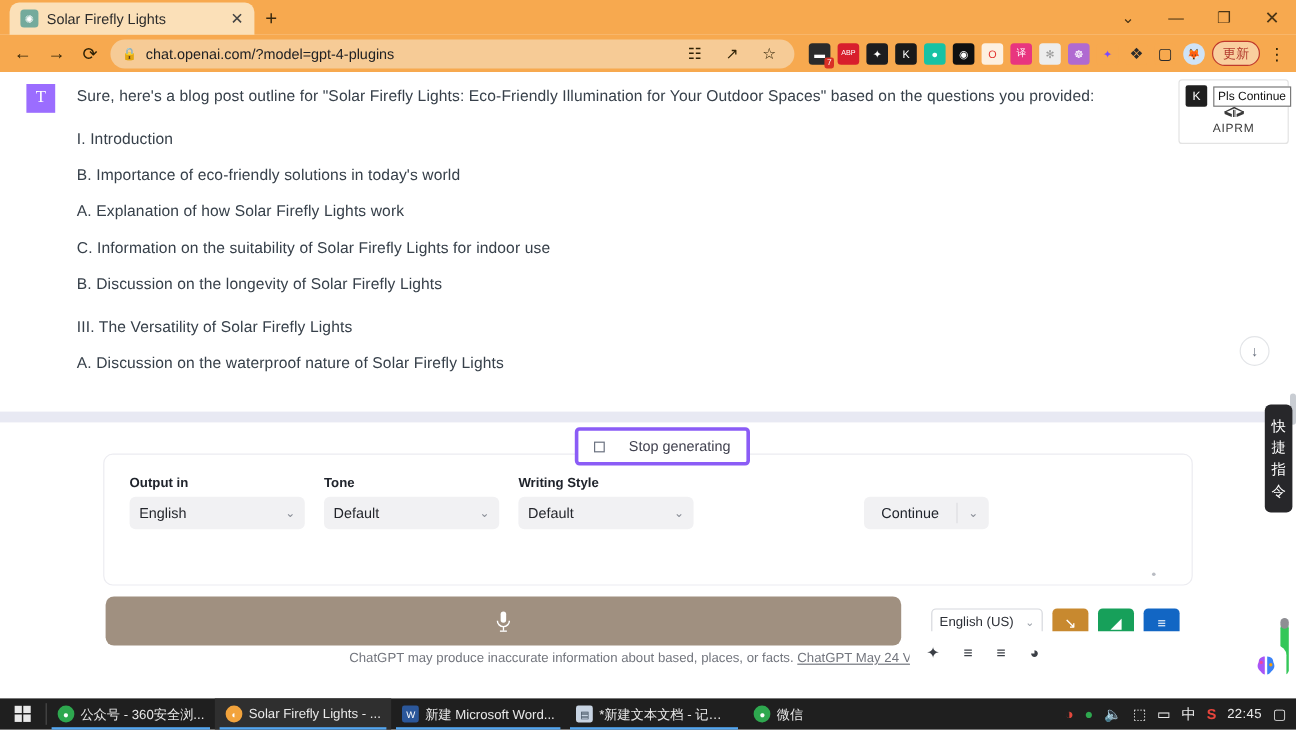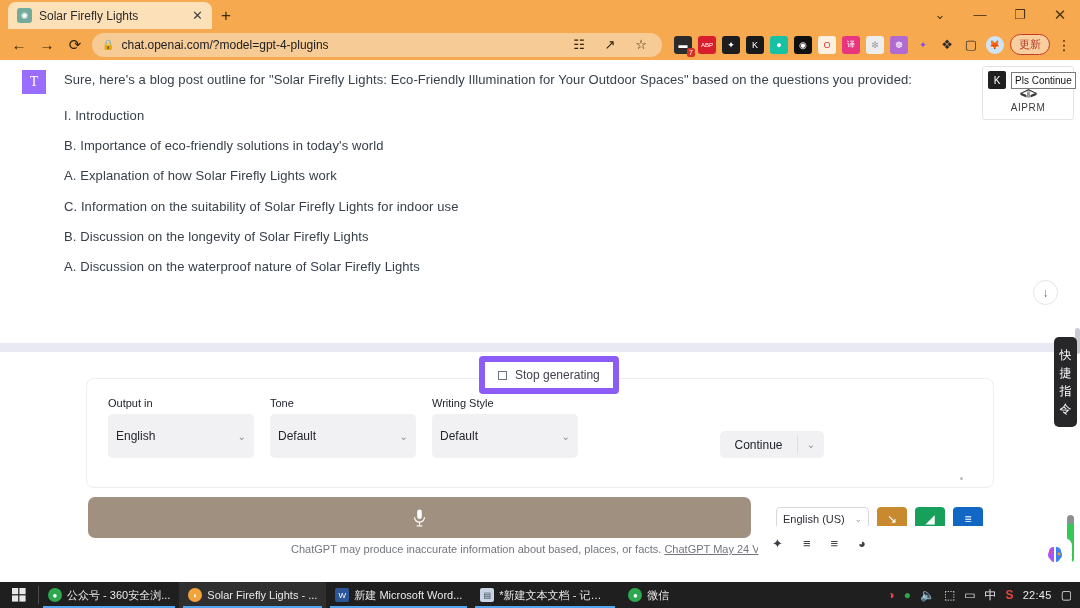--- a/index.html
+++ b/index.html
@@ -154,41 +154,41 @@
     background: #c9cdd3; border-radius: 3px; z-index: 5;
   }
 
   
   .divider-band {
     position: absolute; left: 0; right: 0; top: 283px; height: 9px;
     background: #e8e9f3;
   }
   .stop-gen {
     position: absolute; left: 479px; top: 296px;
-    border: 6px solid #8b5cf6; background: #fff; border-radius: 4px;
+    border: 3px solid #8b5cf6; background: #fff; border-radius: 4px;
     font-size: 12px; color: #40414f; padding: 6px 13px;
-    display: flex; align-items: center; gap: 8px; z-index: 4; justify-content: center;
+    display: flex; align-items: center; gap: 20px; z-index: 4; justify-content: center;
   }
   .stop-box {
     width: 9px; height: 9px; border: 1px solid #6b7280; display: inline-block;
   }
 
   
   .aiprm-panel {
     position: absolute; left: 86px; top: 318px; width: 908px; height: 110px;
     background: #fff; border: 1px solid #ececf1; border-radius: 8px;
     padding: 18px 21px 0; z-index: 3;
   }
   .ctrl-row { display: flex; align-items: flex-end; gap: 16px; }
   .ctrl { width: 146px; }
   .ctrl-label {
-    font-size: 11px; font-weight: 400; color: #20242c; margin-bottom: 5px;
+    font-size: 11px; font-weight: 700; color: #20242c; margin-bottom: 5px;
   }
   .select {
-    height: 44px; background: #f1f1f3; border-radius: 5px;
+    height: 27px; background: #f1f1f3; border-radius: 5px;
     display: flex; align-items: center; padding: 0 8px;
     font-size: 12px; color: #24262c;
   }
   .select .chev { margin-left: auto; color: #8b8f98; font-size: 10px; }
   .ctrl-spacer { flex: 1; }
   .continue-btn {
     width: 104px; height: 27px; background: #f1f1f3; border-radius: 5px;
     display: flex; align-items: center; font-size: 12px; color: #20242c;
     margin-right: 148px;
   }
@@ -358,20 +358,21 @@
     <div class="chat-scroll">
       <div class="msg">
         <div class="avatar">T</div>
         <div class="msg-body">
           <p>Sure, here's a blog post outline for "Solar Firefly Lights: Eco-Friendly Illumination for Your Outdoor Spaces" based on the questions you provided:</p>
           <p class="spacer-before">I. Introduction</p>
           <p>B. Importance of eco-friendly solutions in today's world</p>
           <p>A. Explanation of how Solar Firefly Lights work</p>
           <p>C. Information on the suitability of Solar Firefly Lights for indoor use</p>
           <p>B. Discussion on the longevity of Solar Firefly Lights</p>
+          <p class="spacer-before">III. The Versatility of Solar Firefly Lights</p>
           <p>A. Discussion on the waterproof nature of Solar Firefly Lights</p>
         </div>
       </div>
     </div>
 
     <div class="aiprm-top">
       <div class="aiprm-row">
         <span class="k-icon">K</span>
         <button class="pls-btn">Pls Continue</button>
       </div>

